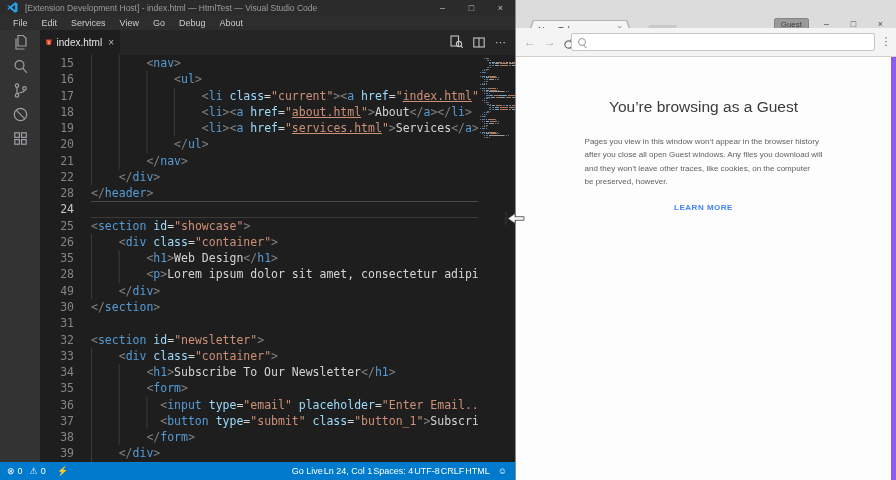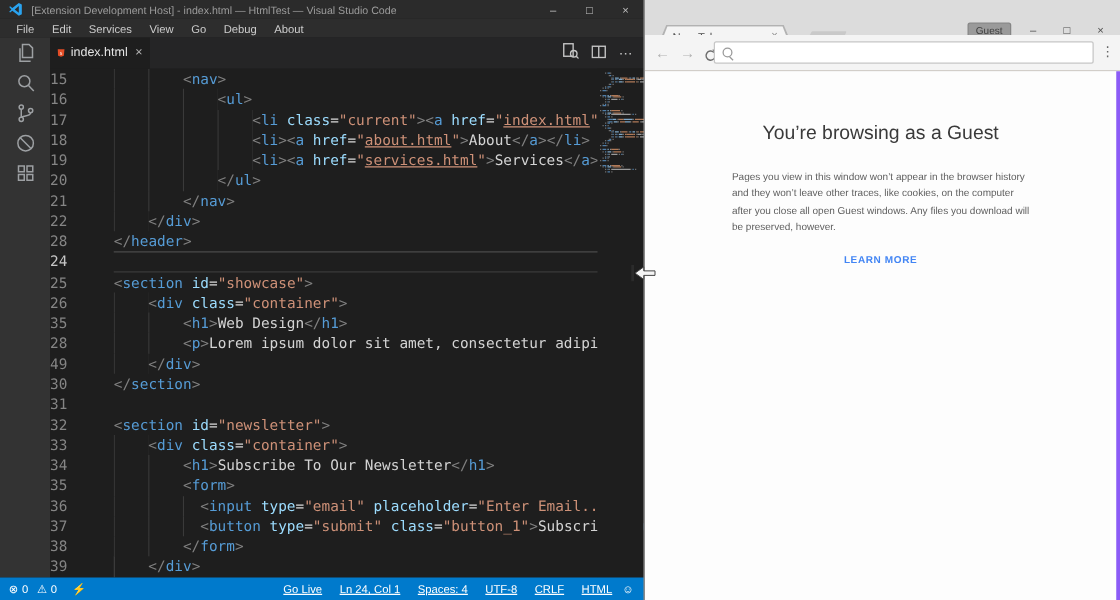--- a/index.html
+++ b/index.html
@@ -24,38 +24,38 @@
   .vsc-tab{position:absolute;left:0;top:0;height:25px;width:80px;background:#1e1e1e;
     display:flex;align-items:center;padding:0 6px;box-sizing:border-box;}
   .vsc-tab .lbl{font-size:10px;color:#e4e4e4;margin:0 6px 0 5px;white-space:nowrap;}
   .vsc-tab .x{font-size:10px;color:#b5b5b5;}
   .tab-actions{position:absolute;right:4px;top:0;height:25px;display:flex;align-items:center;}
   .tab-actions>span{margin:0 5px;color:#c5c5c5;}
   
   #code{position:absolute;left:40px;top:55px;width:475px;height:407px;overflow:hidden;background:#1e1e1e;}
   .cl{height:16.28px;line-height:16.28px;white-space:pre;box-sizing:border-box;position:relative;
     font-family:"DejaVu Sans Mono","Liberation Mono",monospace;font-size:11.5px;}
-  .cl .ln{display:inline-block;width:34px;margin-right:17px;color:#858585;}
+  .cl .ln{display:inline-block;width:34px;text-align:right;margin-right:17px;color:#858585;}
   .cl.cur .ln{color:#c6c6c6;}
   .cl.cur::after{content:'';position:absolute;left:51px;right:0;top:0;bottom:0;
     border-top:1px solid #4a4a4a;border-bottom:1px solid #3a3a3a;pointer-events:none;}
   .ind{display:inline-block;height:16.28px;vertical-align:top;
     background-image:linear-gradient(90deg,#3b3b3b 1px,transparent 1px);background-size:4ch 100%;}
   .tk-p{color:#808080}.tk-t{color:#569cd6}.tk-a{color:#9cdcfe}.tk-o{color:#d4d4d4}
   .tk-s{color:#ce9178}.tk-u{color:#ce9178;text-decoration:underline}.tk-x{color:#d4d4d4}
   #minimap{position:absolute;left:478px;top:55px;width:37px;height:407px;background:#1e1e1e;}
   #minimap .mrow{position:absolute;height:1.1px;display:flex;}
   #minimap .mrow span{height:1.1px;margin-right:0.5px;flex:0 0 auto;}
   .vsc-status{position:absolute;left:0;top:462px;width:515px;height:18px;background:#007acc;
     display:flex;align-items:center;color:#ffffff;font-size:9px;}
   .st-left{display:flex;align-items:center;margin-left:7px;}
   .st-left .seg{display:flex;align-items:center;margin-right:9px;}
   .st-left .seg span{margin-right:3px;}
   .st-right{display:flex;align-items:center;margin-left:auto;margin-right:8px;}
-  .st-right .seg{margin-left:14px;white-space:nowrap;text-decoration:underline;}
+  .st-right .seg{margin-left:1px;white-space:nowrap;}
   
   #chrome{position:absolute;left:515px;top:0;width:381px;height:480px;background:#dcdcdc;
     border-left:1px solid #8a8a8a;box-sizing:border-box;}
   .chr-tabstrip{position:absolute;left:0;top:16px;width:100%;height:28px;}
   .chr-tab{position:absolute;left:7px;top:4px;width:114px;height:24px;background:#b2b2b2;
     -webkit-clip-path:polygon(0 100%,10px 0,104px 0,114px 100%);
     clip-path:polygon(0 100%,10px 0,104px 0,114px 100%);}
   .chr-tab-fill{position:absolute;left:0;top:0;width:114px;height:24px;background:#f4f4f4;
     -webkit-clip-path:polygon(2px 100%,11px 1px,103px 1px,112px 100%);
     clip-path:polygon(2px 100%,11px 1px,103px 1px,112px 100%);}
@@ -71,21 +71,21 @@
   .chr-toolbar{position:absolute;left:0;top:28px;width:100%;height:28px;background:#f4f4f4;
     border-bottom:1px solid #d2cec9;box-sizing:content-box;}
   .nav-btn{position:absolute;top:4px;font-size:12px;line-height:20px;}
   .chr-omnibox{position:absolute;left:55px;right:21px;top:5px;height:16px;background:#ffffff;
     border:1px solid #c6c6c6;border-radius:2px;display:flex;align-items:center;}
   .mag{width:6px;height:6px;border:1px solid #999;border-radius:50%;margin-left:6px;position:relative;}
   .mag::after{content:'';position:absolute;left:5px;top:6px;width:4px;height:1px;background:#999;
     transform:rotate(45deg);transform-origin:0 0;}
   .chr-menu{position:absolute;right:4px;top:7px;font-size:11px;color:#666;width:12px;text-align:center;}
   .chr-content{position:absolute;left:0;top:57px;width:100%;height:423px;background:#fdfdfd;
-    border-right:3px solid #8b5cf6;box-sizing:border-box;}
+    border-right:5px solid #8b5cf6;box-sizing:border-box;}
   .guest-heading{position:absolute;left:0;top:41px;width:100%;text-align:center;
     font-size:15.5px;color:#3a3a3a;}
   .guest-body{position:absolute;left:0;top:78px;width:100%;text-align:center;}
   .guest-body .inner{display:inline-block;text-align:left;}
   .guest-body .bl{font-size:8px;line-height:13.4px;color:#5f5f5f;white-space:nowrap;}
   .guest-link{position:absolute;left:0;top:146px;width:100%;text-align:center;
     font-size:8px;font-weight:bold;letter-spacing:0.5px;color:#4285f4;}
   
   #cursor{position:absolute;left:501px;top:211px;z-index:50;}
 </style>
@@ -601,21 +601,21 @@
           </svg>
       </span>
       <div class="chr-omnibox" title="">
         <span class="mag"></span>
       </div>
       <span class="chr-menu">⋮</span>
     </div>
 
     <div class="chr-content">
       <div class="guest-heading">You’re browsing as a Guest</div>
-      <div class="guest-body"><div class="inner"><div class="bl">Pages you view in this window won’t appear in the browser history</div><div class="bl">and they won’t leave other traces, like cookies, on the computer</div><div class="bl">after you close all open Guest windows. Any files you download will</div><div class="bl">be preserved, however.</div></div></div>
+      <div class="guest-body"><div class="inner"><div class="bl">Pages you view in this window won’t appear in the browser history</div><div class="bl">after you close all open Guest windows. Any files you download will</div><div class="bl">and they won’t leave other traces, like cookies, on the computer</div><div class="bl">be preserved, however.</div></div></div>
       <div class="guest-link" style="color: rgb(66, 133, 244); text-align: center;">LEARN MORE</div>
     </div>
   </div>
 
   <div id="cursor">
     <svg width="26" height="15" viewBox="0 0 26 15">
       <rect x="4" y="1" width="2.2" height="13" fill="#2b2b2b"></rect>
       <polygon points="7,7.5 14,2.5 14,5.7 23,5.7 23,9.3 14,9.3 14,12.5" fill="#f5f5f5" stroke="#444" stroke-width="0.8"></polygon>
     </svg>
   </div>

